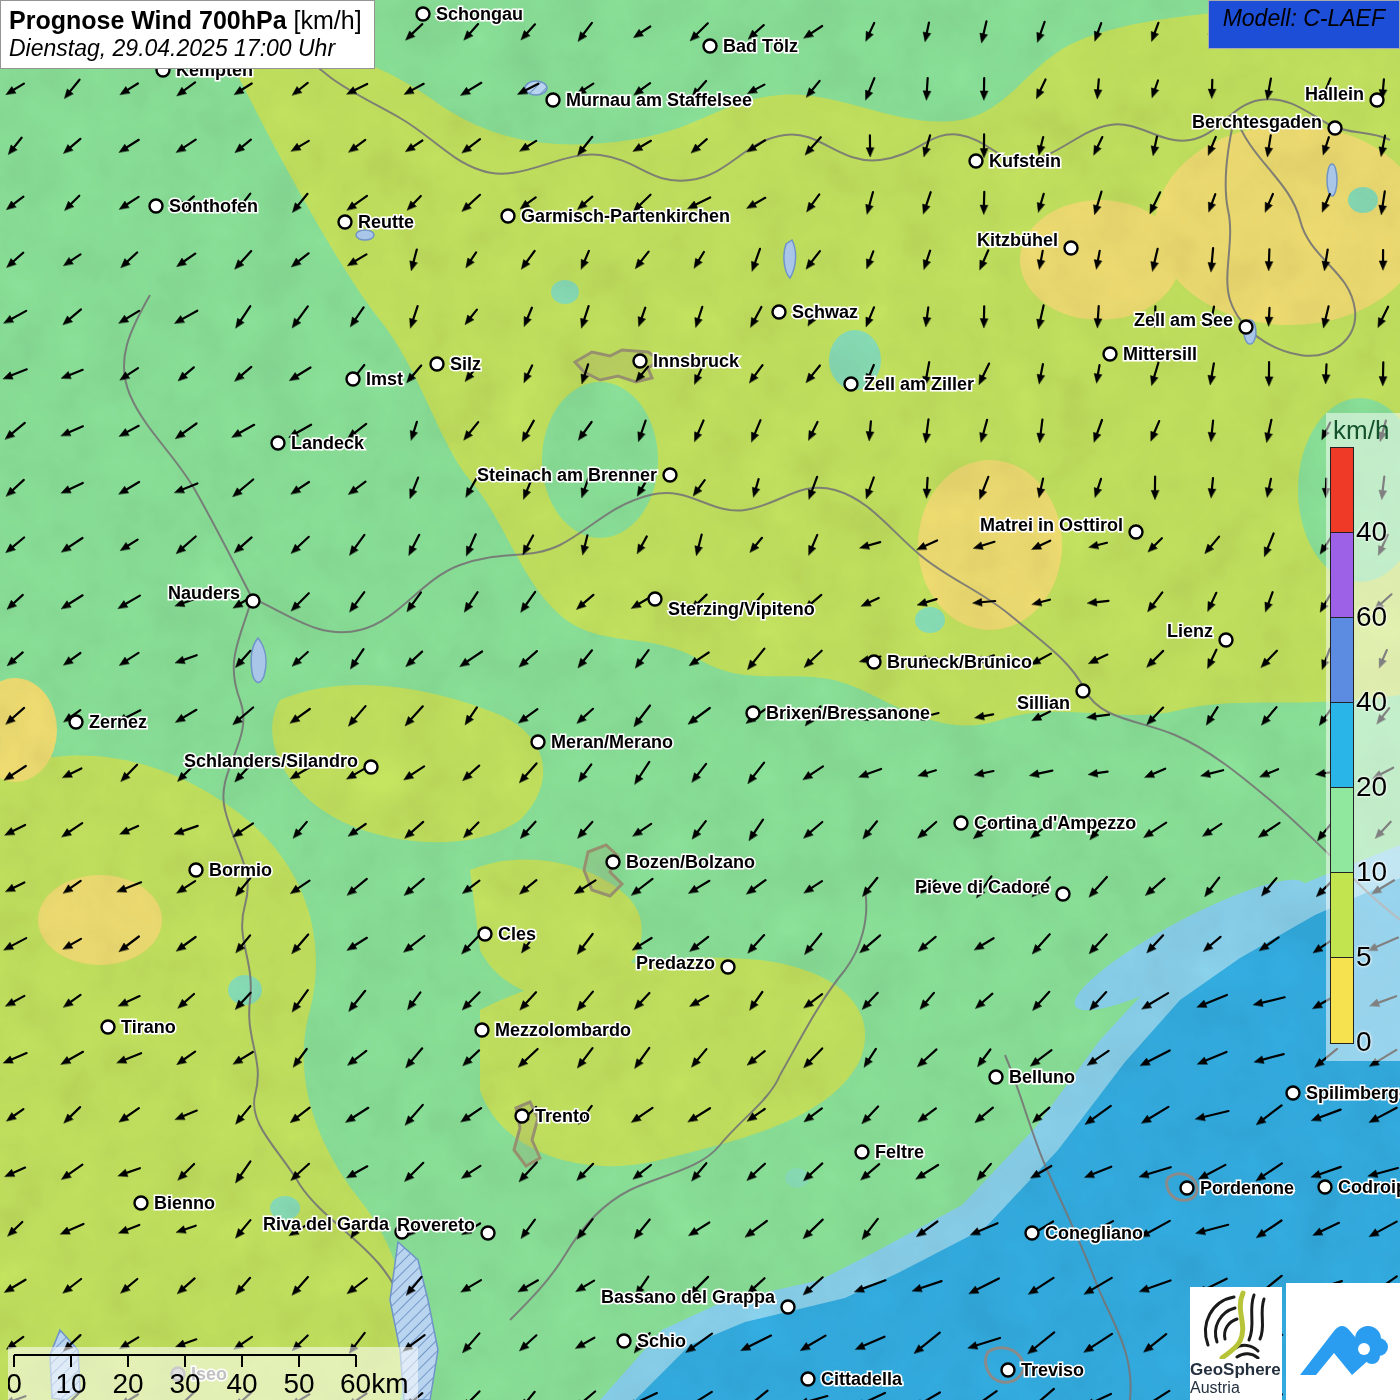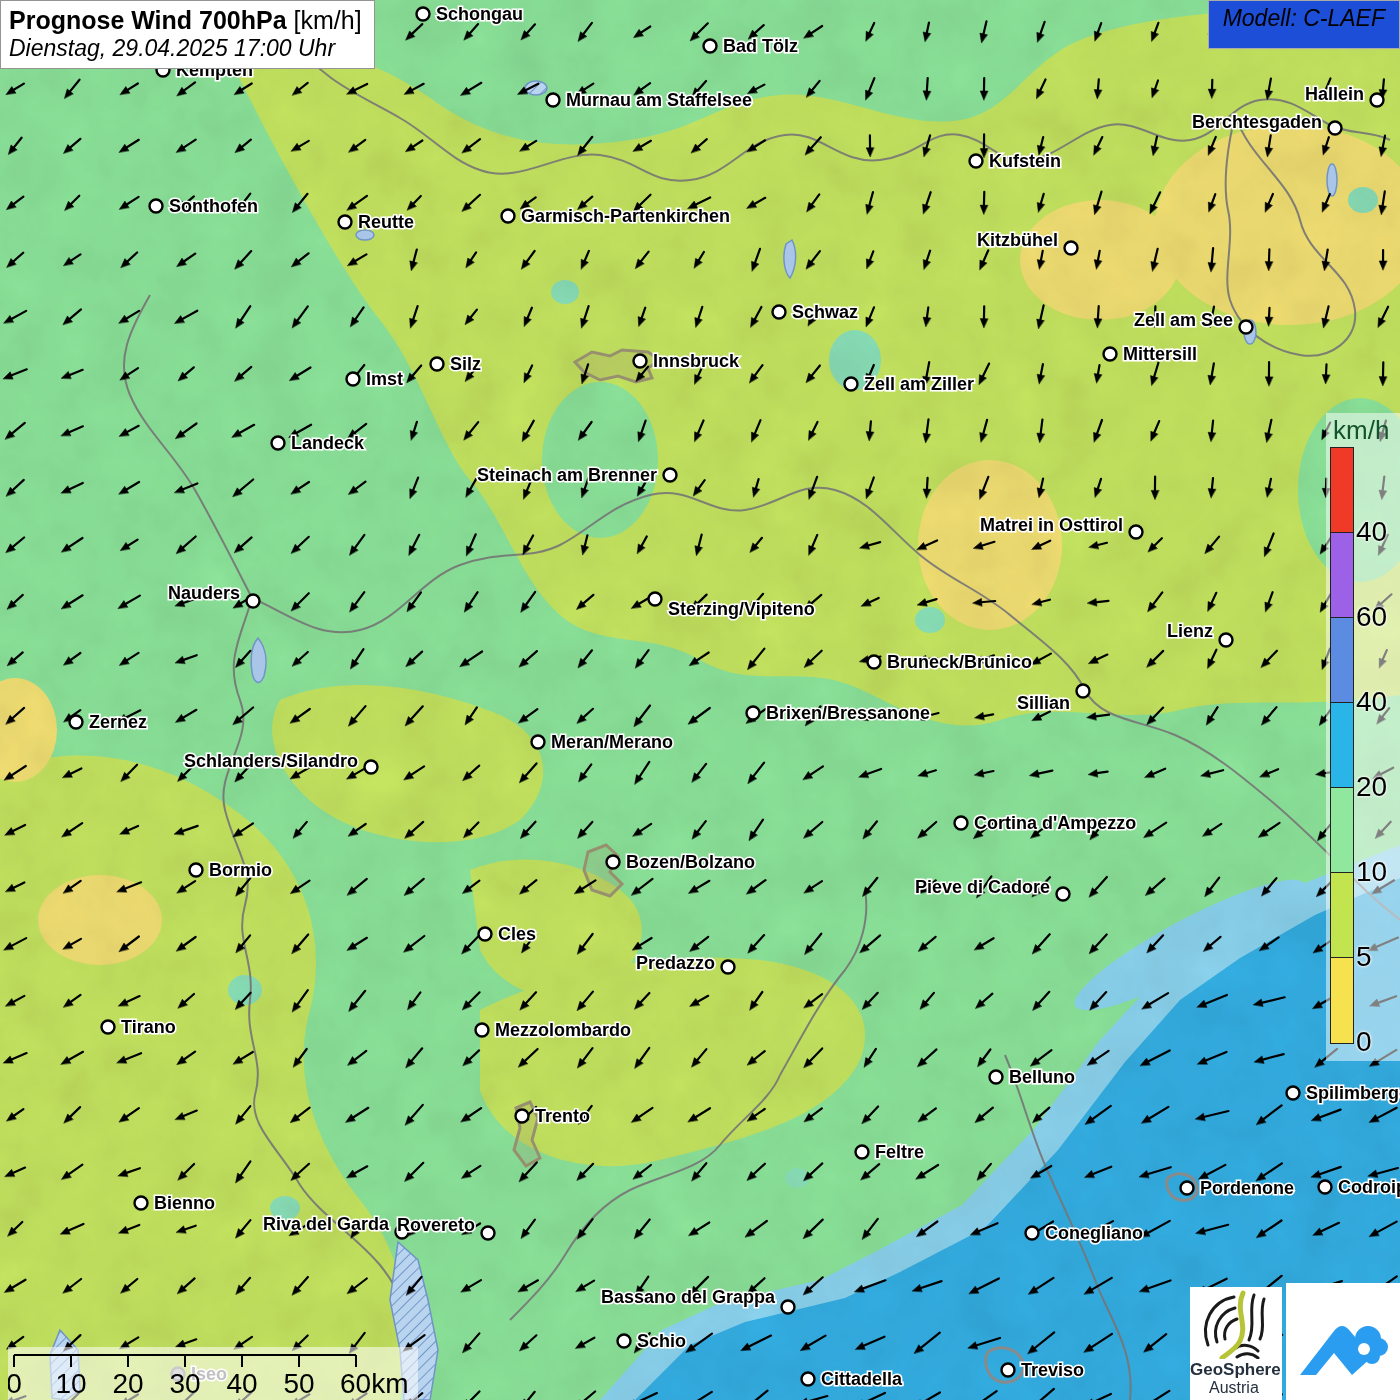--- a/index.html
+++ b/index.html
@@ -22,21 +22,21 @@
   .legend-seg{width:100%;height:85px;box-sizing:border-box;border-bottom:1px solid #222;}
   .legend-seg:last-child{border-bottom:none;}
   .legend-tick{position:absolute;left:30px;width:44px;font-size:28px;color:#000;
                line-height:30px;margin-top:-15px;
                text-shadow:0 0 3px #fff,0 0 3px #fff;}
   
   #scalebar{left:8px;top:1347px;width:410px;height:53px;background:rgba(255,255,255,0.55);}
   
   #geo-logo{left:1190px;top:1287px;width:92px;height:113px;background:#fff;}
   #geo-name{font-weight:bold;font-size:17px;color:#25303f;line-height:1.05;margin-top:-2px;}
-  #geo-country{font-size:16px;color:#25303f;padding-left:19px;}
+  #geo-country{font-size:16px;color:#25303f;}
   #blue-logo{left:1286px;top:1283px;width:114px;height:117px;background:#fff;}
   .city-label{font-weight:bold;font-size:18px;fill:#000;stroke:#fff;stroke-width:3.2px;
               paint-order:stroke;font-family:"Liberation Sans",sans-serif;}
   .city-label.muted{fill:#777;}
   .scale-num{font-size:28px;fill:#000;font-family:"Liberation Sans",sans-serif;}
 </style>
 </head>
 <body>
 
 <div id="stage">

